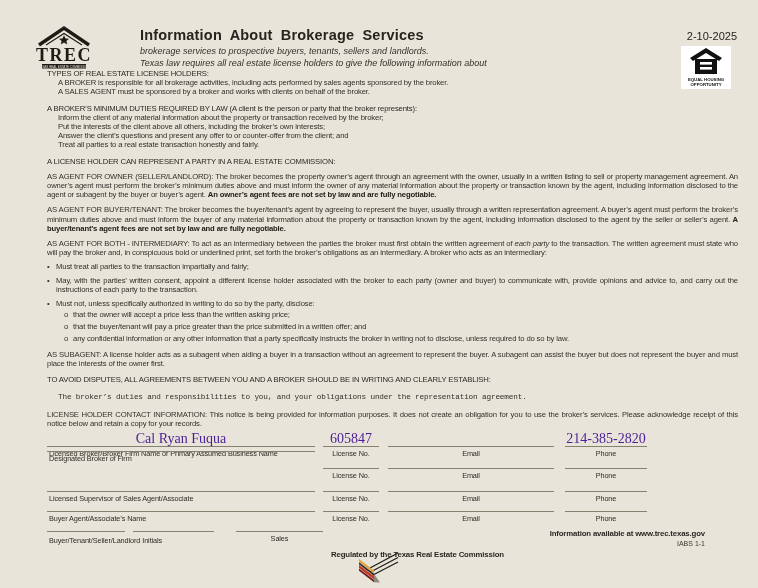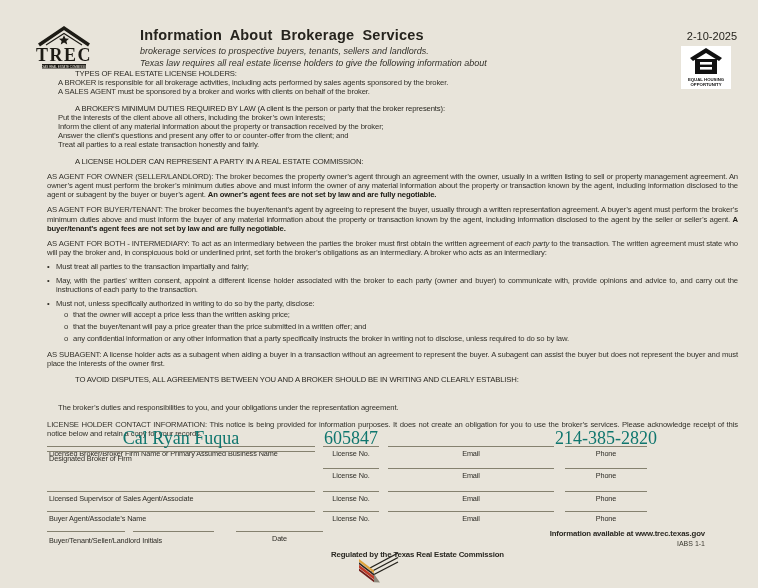--- a/index.html
+++ b/index.html
@@ -11,38 +11,38 @@
   .trec-logo{position:absolute;left:35px;top:24px;}
   .title-block{position:absolute;left:140px;width:478px;top:27px;text-align:left;}
   .doc-title{font-size:14.5px;font-weight:bold;word-spacing:4px;letter-spacing:.2px;color:#26241e;}
   .doc-sub{font-style:italic;font-size:9px;line-height:11.5px;margin-top:3px;color:#33312a;}
   .doc-date{position:absolute;right:21px;top:30px;font-size:11px;color:#26241e;}
   .eho{position:absolute;right:27px;top:46px;width:48px;background:#fff;padding:2px 1px 1px 1px;text-align:center;}
   .eho-txt{font-size:4.3px;font-weight:bold;line-height:4.8px;color:#111;letter-spacing:0;}
   
   .content{position:absolute;left:47px;top:69px;width:691px;font-size:7.7px;
     line-height:9.2px;letter-spacing:-.15px;color:#33312a;}
-  .h{color:#2a2822;margin-left:28px;}
+  .h{color:#2a2822;}
   .ind{padding-left:11px;}
   .para{margin-top:6px;text-align:justify;}
   .b-tail{font-weight:bold;color:#22201a;}
   .bullet-row{display:flex;margin-top:4.5px;}
   .bullet-m{width:9px;flex:none;}
   .bullet-t{flex:1;text-align:justify;}
   .sub-row{display:flex;margin-top:2.5px;margin-left:17px;}
   .sub-m{width:9px;flex:none;}
   .mt7{margin-top:7px;}
-  .mt5{margin-top:19px;}
+  .mt5{margin-top:9px;font-family:Liberation Mono, monospace;}
   
   .cell{position:absolute;}
   .fbox{border-bottom:1px solid #85816f;width:100%;display:flex;align-items:flex-end;justify-content:center;box-sizing:border-box;}
   .flabel{font-size:7.3px;margin-top:1.5px;color:#2e2c26;letter-spacing:-.1px;}
   .lab-left{text-align:left;padding-left:2px;}
   .lab-center{text-align:center;}
-  .serifval{font-family:"Liberation Serif",serif;font-size:18px;color:#0f766e;line-height:15px;white-space:nowrap;}
+  .serifval{font-family:"Liberation Serif",serif;font-size:14px;color:#4c1d95;line-height:15px;white-space:nowrap;}
   .regulated{position:absolute;left:331px;top:531px;font-size:7.8px;font-weight:bold;letter-spacing:-.15px;color:#2a2822;margin-top:19px;}
   .info-right{position:absolute;right:53px;top:529px;font-size:7.8px;font-weight:bold;letter-spacing:-.15px;color:#2a2822;}
   .form-code{position:absolute;right:53px;top:540px;font-size:7px;color:#3a382f;}
   .footer-logo{position:absolute;left:354px;top:550px;}
 </style>
 </head>
 <body>
 
 <div class="page">
 
@@ -80,22 +80,22 @@
     </div>
   </div>
 
   <div class="content">
 
     <div class="h">TYPES OF REAL ESTATE LICENSE HOLDERS:</div>
     <div class="ind">A BROKER is responsible for all brokerage activities, including acts performed by sales agents sponsored by the broker.</div>
     <div class="ind">A SALES AGENT must be sponsored by a broker and works with clients on behalf of the broker.</div>
 
     <div class="h mt7">A BROKER’S MINIMUM DUTIES REQUIRED BY LAW (A client is the person or party that the broker represents):</div>
+    <div class="ind">Inform the client of any material information about the property or transaction received by the broker;</div>
     <div class="ind">Put the interests of the client above all others, including the broker’s own interests;</div>
-    <div class="ind">Inform the client of any material information about the property or transaction received by the broker;</div>
     <div class="ind">Answer the client’s questions and present any offer to or counter-offer from the client; and</div>
     <div class="ind">Treat all parties to a real estate transaction honestly and fairly.</div>
 
     <div class="h mt7">A LICENSE HOLDER CAN REPRESENT A PARTY IN A REAL ESTATE COMMISSION:</div>
 
     <div class="para"><span>AS AGENT FOR OWNER (SELLER/LANDLORD): The broker becomes the property owner’s agent through an agreement with the owner, usually in a written listing to sell or property management agreement. An owner’s agent must perform the broker’s minimum duties above and must inform the owner of any material information about the property or transaction known by the agent, including information disclosed to the agent or subagent by the buyer or buyer’s agent.</span> <span class="b-tail">An owner’s agent fees are not set by law and are fully negotiable.</span></div>
 
     <div class="para"><span>AS AGENT FOR BUYER/TENANT: The broker becomes the buyer/tenant’s agent by agreeing to represent the buyer, usually through a written representation agreement. A buyer’s agent must perform the broker’s minimum duties above and must inform the buyer of any material information about the property or transaction known by the agent, including information disclosed to the agent by the seller or seller’s agent.</span> <span class="b-tail">A buyer/tenant’s agent fees are not set by law and are fully negotiable.</span></div>
 
     <div class="para"><span>AS AGENT FOR BOTH - INTERMEDIARY: To act as an intermediary between the parties the broker must first obtain the written agreement of </span><i>each party</i><span> to the transaction. The written agreement must state who will pay the broker and, in conspicuous bold or underlined print, set forth the broker’s obligations as an intermediary. A broker who acts as an intermediary:</span></div>
@@ -214,21 +214,21 @@
     <div class="fbox" style="height:9px;"></div>
   </div>
   <div class="cell" style="left:133px;top:523px;width:81px;">
     <div class="fbox" style="height:9px;"></div>
   </div>
   <div class="cell" style="left:47px;top:534px;width:200px;">
     <div class="flabel lab-left">Buyer/Tenant/Seller/Landlord Initials</div>
   </div>
   <div class="cell" style="left:236px;top:523px;width:87px;">
     <div class="fbox" style="height:9px;"></div>
-    <div class="flabel lab-center">Date</div>
+    <div class="flabel lab-center">Sales</div>
   </div>
 
   <div class="regulated">Regulated by the Texas Real Estate Commission</div>
   <div class="info-right">Information available at www.trec.texas.gov</div>
   <div class="form-code">IABS 1-1</div>
 
   <div class="footer-logo">
     <svg width="46" height="38" viewBox="0 0 46 38">
       <line x1="16" y1="18" x2="44" y2="3" stroke="#23211b" stroke-width="1.4"></line>
       <line x1="17.5" y1="21.5" x2="44" y2="7.5" stroke="#23211b" stroke-width="1.4"></line>

